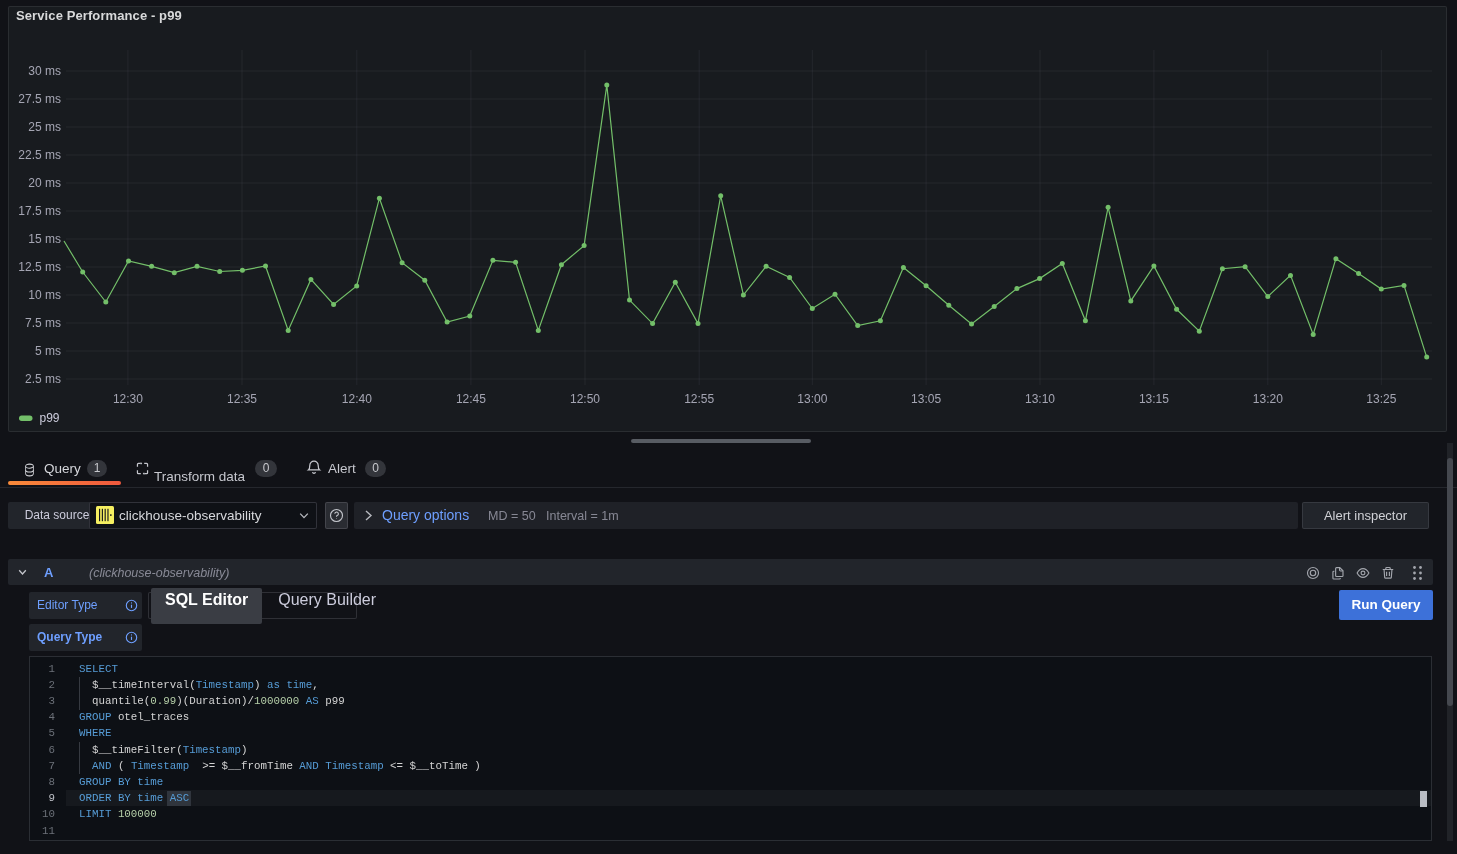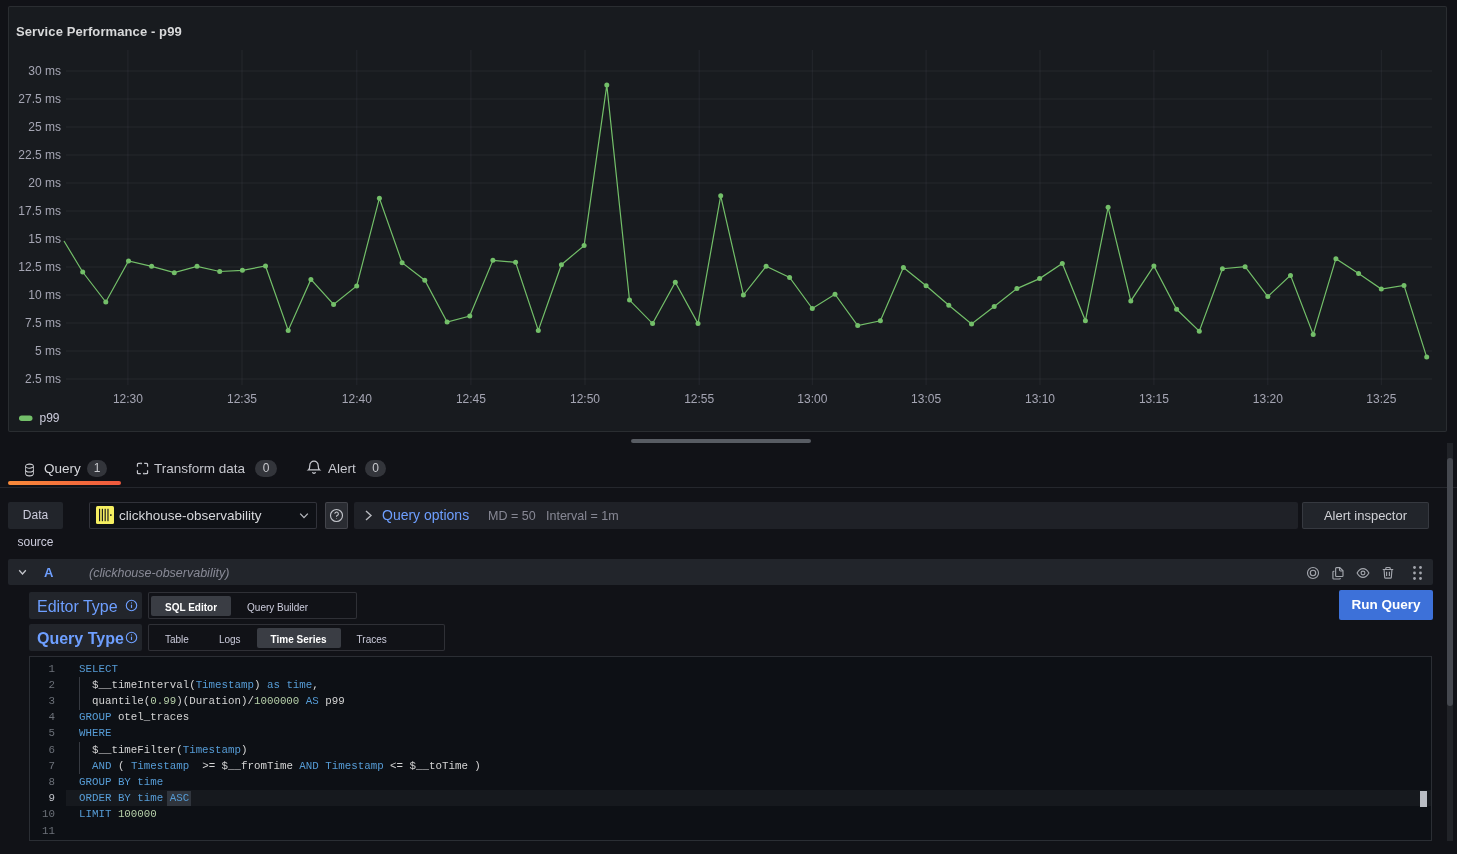--- a/index.html
+++ b/index.html
@@ -2,53 +2,53 @@
 <html><head>
 <meta charset="utf-8">
 <style>
   * { margin:0; padding:0; box-sizing:border-box; }
   html,body { width:1457px; height:854px; background:#111217; overflow:hidden;
     font-family:"Liberation Sans", sans-serif; }
   .abs { position:absolute; }
   #page { position:relative; width:1457px; height:854px; }
   #panel { left:8px; top:6px; width:1439px; height:426px; background:#181b1f;
     border:1px solid rgba(204,204,220,0.10); border-radius:2px; }
-  #ptitle { left:16px; top:24px; font-size:13px; font-weight:700; color:#d8d9da; letter-spacing:0.1px;}
+  #ptitle { left:16px; top:8px; font-size:13px; font-weight:700; color:#d8d9da; letter-spacing:0.1px;}
   #grip { left:631px; top:439px; width:180px; height:4px; border-radius:2px; background:#585c63; }
   
   .tablbl { font-size:13.5px; color:#d5d6db; font-weight:500; top:461px; }
   .badge { top:460px; height:17px; border-radius:9px; background:#33353b; color:#c7c8cd;
     font-size:12px; text-align:center; line-height:17px; }
   #qunderline { left:8px; top:481px; width:113px; height:4px; border-radius:2px;
     background:linear-gradient(90deg,#fa8b3a 0%, #f0583d 100%); }
   #tabdiv { left:0; top:487px; width:1457px; height:1px; background:#25272d; }
   
   #toolbar { left:354px; top:502px; width:944px; height:27px; background:#1f2127; border-radius:2px; }
   .chip { background:#22252b; color:#ccccdc; font-size:12px; font-weight:500; }
-  #dslabel { left:8px; top:502px; width:55px; height:27px; line-height:27px; text-align:center; border-radius:2px; }
+  #dslabel { left:8px; top:502px; width:98px; height:27px; line-height:27px; text-align:center; border-radius:2px; }
   #dsselect { left:89px; top:502px; width:228px; height:27px; background:#0f1116;
     border:1px solid rgba(204,204,220,0.18); border-radius:2px; }
   #dsname { left:119px; top:508px; font-size:13.5px; color:#d7d8dc; }
   #helpbtn { left:325px; top:502px; width:23px; height:27px; background:#2a2c32;
     border:1px solid rgba(204,204,220,0.16); border-radius:2px; }
   #qopts { left:382px; top:507px; font-size:14px; color:#6e9fff; font-weight:500; }
   #mdtxt { left:488px; top:509px; font-size:12.5px; color:rgba(204,204,220,0.60); }
   #ivtxt { left:546px; top:509px; font-size:12.5px; color:rgba(204,204,220,0.60); }
   #qinspect { left:1302px; top:502px; width:127px; height:27px; background:#22252b;
     border:1px solid rgba(204,204,220,0.12); border-radius:2px; color:#d0d1d6;
     font-size:13px; font-weight:500; text-align:center; line-height:25px; }
   
   #qrowhead { left:8px; top:559px; width:1425px; height:26px; background:#22252b; border-radius:2px; }
   #refid { left:44px; top:565px; font-size:13px; font-weight:700; color:#6e9fff; }
   #dsitalic { left:89px; top:566px; font-size:12.5px; font-style:italic; color:rgba(204,204,220,0.60); }
   
   .lblbox { background:#22252b; border-radius:2px; left:29px; width:113px; height:27px; }
-  .lbltxt { color:#6e9fff; font-size:16px; font-weight:500; left:37px; }
+  .lbltxt { color:#6e9fff; font-size:12px; font-weight:500; left:37px; }
   .seg { border:1px solid rgba(204,204,220,0.16); border-radius:2px; background:#111217; height:27px; display:flex; align-items:center; }
-  .segbtn { font-size:10px; color:#ccccdc; height:20px; line-height:23px; padding:0 14px;
+  .segbtn { font-size:16px; color:#ccccdc; height:36px; line-height:23px; padding:0 14px;
     border-radius:2px; margin:0 1px; white-space:nowrap; }
   .segsel { background:#3a3d44; color:#ffffff; font-weight:700; }
   #runquery { left:1339px; top:590px; width:94px; height:30px; background:#3d71d9; border-radius:2px;
     color:#fff; font-size:13.5px; font-weight:600; text-align:center; line-height:30px; }
   
   #editor { left:29px; top:656px; width:1403px; height:185px; background:#0d1015;
     border:1px solid rgba(204,204,220,0.16); }
   .cl { position:absolute; left:0; width:100%; height:16.2px; font-family:"Liberation Mono",monospace;
     font-size:10.8px; line-height:16.2px; white-space:pre; }
   .ln { position:absolute; width:25px; text-align:right; color:#6b7078; font-family:"Liberation Mono",monospace;
@@ -188,21 +188,21 @@
   </svg>
   <div class="abs tablbl" style="left:44px;">Query</div>
   <div class="abs badge" style="left:87px;width:20px;">1</div>
   <svg class="abs" style="left:135px;top:461px" width="15" height="15" viewBox="0 0 16 16" fill="none" stroke="#c6c7ce" stroke-width="1.3">
     <path d="M6.2 2.6 H3.6 a1 1 0 0 0 -1 1 V6.2"></path>
     <path d="M9.8 2.6 h2.6 a1 1 0 0 1 1 1 V6.2"></path>
     <path d="M13.4 9.8 v2.6 a1 1 0 0 1 -1 1 H9.8"></path>
     <path d="M2.6 9.8 v2.6 a1 1 0 0 0 1 1 H6.2"></path>
     <path d="M6.2 1.1 L7.7 2.6 L6.2 4.1 z M9.8 11.9 L8.3 13.4 L9.8 14.9 z" fill="#c6c7ce" stroke="none"></path>
   </svg>
-  <div class="abs tablbl" style="left:154px;color:#c6c7ce;">Transform data</div>
+  <div class="abs tablbl" style="left:154px;color:#c6c7ce;margin-top:8px;">Transform data</div>
   <div class="abs badge" style="left:255px;width:22px;">0</div>
   <svg class="abs" style="left:306px;top:459px" width="16" height="17" viewBox="0 0 16 17" fill="none" stroke="#c6c7ce" stroke-width="1.25">
     <path d="M8 2.2 a4.2 4.2 0 0 0 -4.2 4.2 c0 3.4 -1.4 4.5 -1.4 4.5 h11.2 s-1.4 -1.1 -1.4 -4.5 A4.2 4.2 0 0 0 8 2.2 z"></path>
     <path d="M6.5 13.2 a1.55 1.55 0 0 0 3 0"></path>
   </svg>
   <div class="abs tablbl" style="left:328px;color:#c6c7ce;">Alert</div>
   <div class="abs badge" style="left:365px;width:21px;">0</div>
   <div id="qunderline" class="abs"></div>
   <div id="tabdiv" class="abs"></div>
 
@@ -285,26 +285,20 @@
   <div id="runquery" class="abs">Run Query</div>
 
   
   <div class="abs lblbox" style="top:624px;"></div>
   <div class="abs lbltxt" style="top:630px;font-weight:bold;">Query Type</div>
   <svg class="abs" style="left:125px;top:631px" width="13" height="13" viewBox="0 0 16 16" fill="none" stroke="#6e9fff" stroke-width="1.4">
     <circle cx="8" cy="8" r="6.4"></circle>
       <path d="M8 7 v4"></path>
       <circle cx="8" cy="4.8" r="0.7" fill="#6e9fff" stroke="none"></circle>
   </svg>
-  <div class="abs seg" style="left:148px;top:624px;width:297px;">
-    <div class="segbtn" style="margin-left:2px;">Table</div>
-    <div class="segbtn">Logs</div>
-    <div class="segbtn segsel">Time Series</div>
-    <div class="segbtn">Traces</div>
-  </div>
 
   
   <div id="editor" class="abs">
     <div class="abs" style="left:36px;top:133.3px;width:1365px;height:16.2px;background:rgba(204,204,220,0.05);"></div>
     <div class="abs" style="left:136.5px;top:133.6px;width:24px;height:15.6px;background:rgba(140,155,175,0.22);"></div>
     <div class="abs" style="left:1390px;top:133.5px;width:7px;height:16px;background:#b9bdc4;"></div>
     <div class="abs" style="left:49.3px;top:20.2px;width:1px;height:32.4px;background:#363a41;"></div>
     <div class="abs" style="left:49.3px;top:85px;width:1px;height:32.4px;background:#363a41;"></div>
     <div id="lines">
         <div class="ln" style="top:3.5px;color:#6b7078">1</div>

